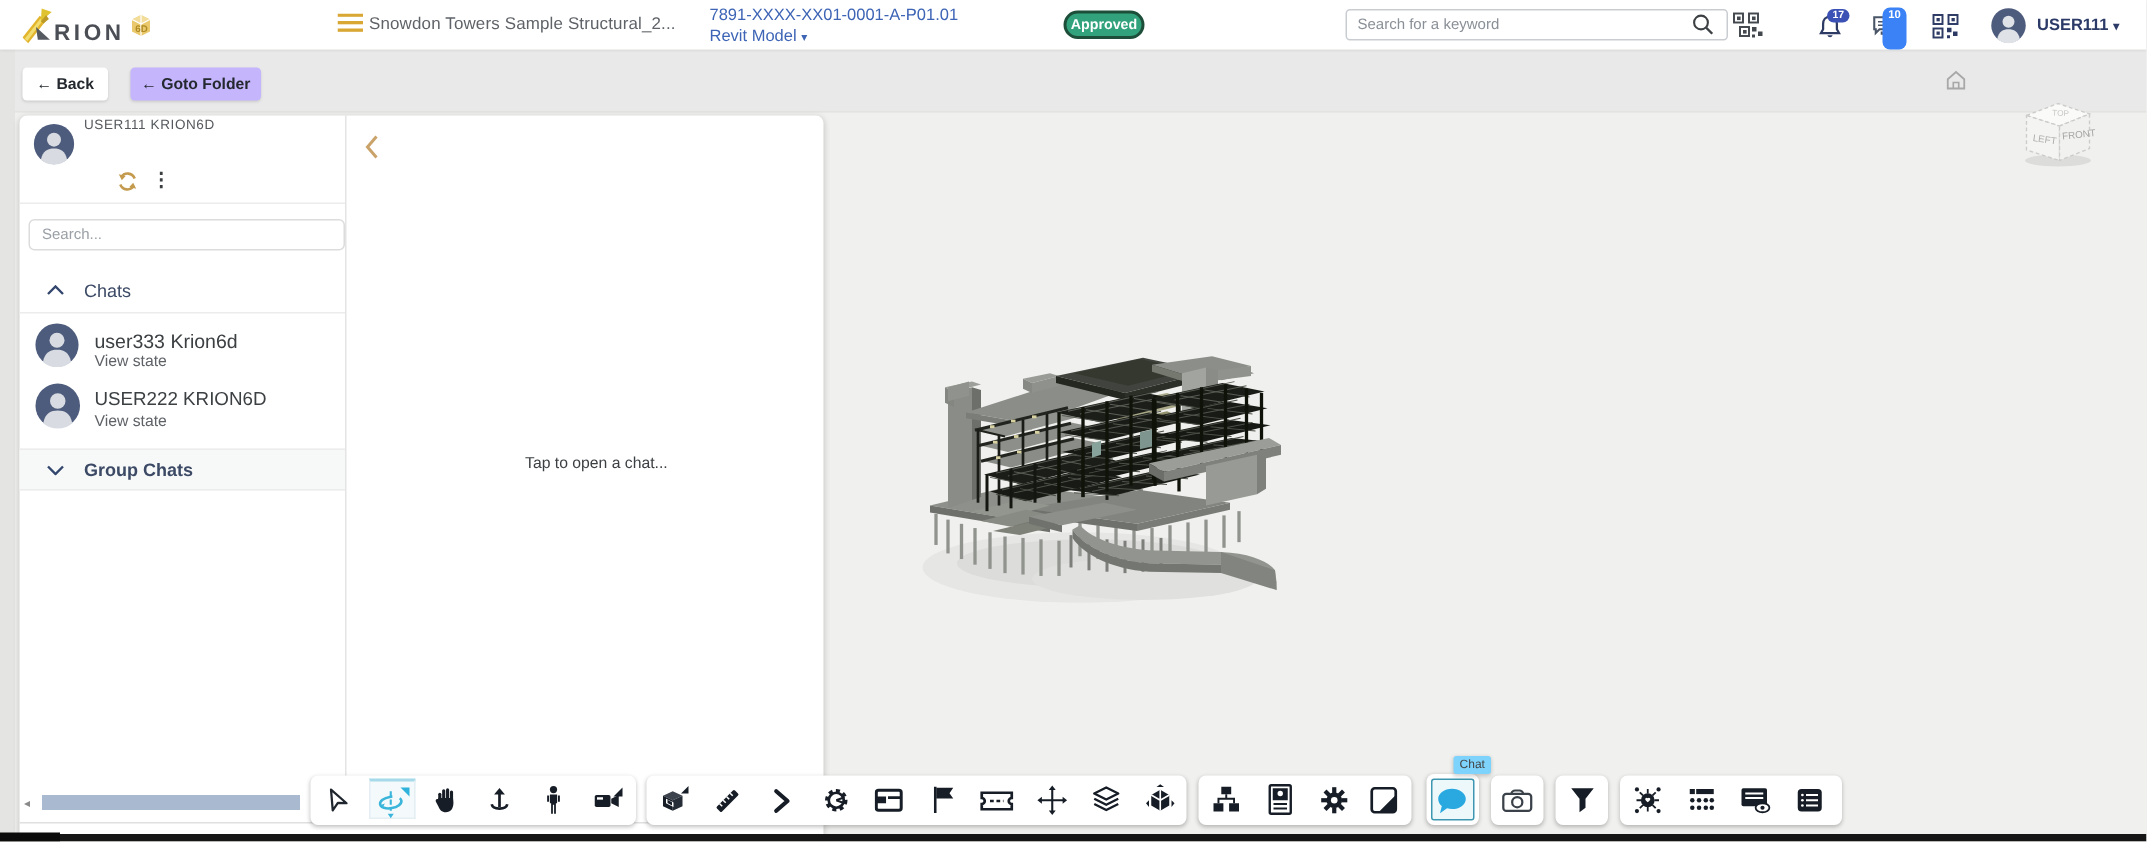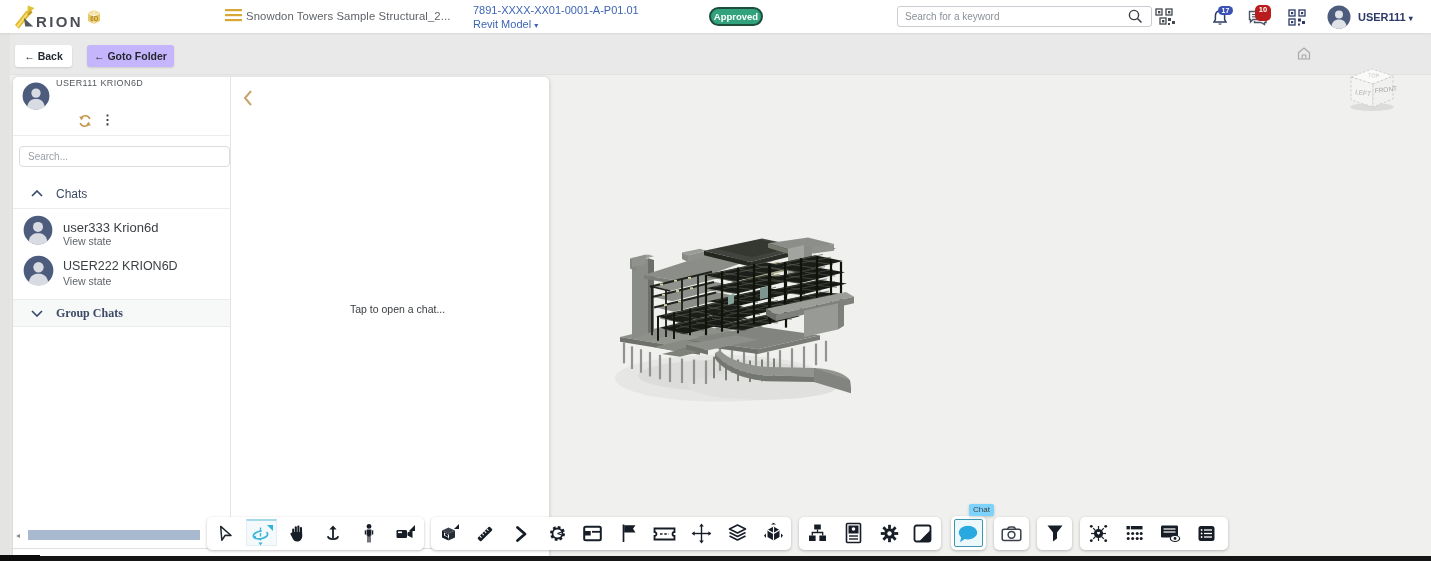--- a/index.html
+++ b/index.html
@@ -71,21 +71,21 @@
   <path d="M6.2 13.5 a1.9 1.9 0 0 0 3.6 0" fill="#2c3a64"></path>
 </svg>
 <div class="abs" style="left:1218px;top:6px;min-width:15px;height:9px;background:#3b51b5;border-radius:5px;color:#fff;font-size:7px;font-weight:bold;text-align:center;line-height:9px;padding:0 1px;">17</div>
 
 <svg class="abs" style="left:1248px;top:10px;" width="20" height="17" viewBox="0 0 20 17">
   <path d="M1.5 1.5 L12.5 1.5 L12.5 9.5 L5 9.5 L2.5 12 L2.5 9.5 L1.5 9.5 Z" fill="none" stroke="#4a5668" stroke-width="1.4"></path>
   <path d="M14.5 5 L18 5 L18 12.5 L16.5 12.5 L16.5 14.5 L13 12.5 L6.5 12.5 L6.5 11" fill="none" stroke="#4a5668" stroke-width="1.4"></path>
   <line x1="4" y1="4.5" x2="9" y2="4.5" stroke="#4a5668" stroke-width="1.1"></line>
   <line x1="4" y1="6.8" x2="8" y2="6.8" stroke="#4a5668" stroke-width="1.1"></line>
 </svg>
-<div class="abs" style="left:1255px;top:5px;min-width:16px;height:16px;background:#b91c1c;border-radius:5px;color:#fff;font-size:7.5px;font-weight:bold;text-align:center;line-height:10px;padding:0 1px;">10</div>
+<div class="abs" style="left:1255px;top:5px;min-width:16px;height:28px;background:#3b82f6;border-radius:5px;color:#fff;font-size:7.5px;font-weight:bold;text-align:center;line-height:10px;padding:0 1px;">10</div>
 
 <svg class="abs" style="left:1288px;top:9px;" width="18" height="17" viewBox="0 0 18 17">
   <g fill="none" stroke="#2c3a64" stroke-width="1.3">
     <rect x="1" y="1" width="6" height="6"></rect>
     <rect x="11" y="1" width="6" height="6"></rect>
     <rect x="1" y="10" width="6" height="6"></rect>
   </g>
   <g fill="#2c3a64">
     <rect x="3" y="3" width="2.2" height="2.2"></rect>
       <rect x="13" y="3" width="2.2" height="2.2"></rect>
@@ -412,21 +412,21 @@
   <circle cx="12" cy="9.5" r="4" fill="#d8dce2"></circle>
   <path d="M4.5 21 C5.5 15.8 8.5 14.5 12 14.5 C15.5 14.5 18.5 15.8 19.5 21 A 11.5 11.5 0 0 1 4.5 21 Z" fill="#d8dce2"></path>
 </svg>
 <div class="abs" style="left:63px;top:259px;font-size:12.5px;color:#3c4043;">USER222 KRION6D</div>
 <div class="abs" style="left:63px;top:275px;font-size:10.5px;color:#5f6368;">View state</div>
 
 <div class="abs" style="left:13px;top:299px;width:217px;height:28px;background:#f7f8f8;border-top:1px solid #ececec;border-bottom:1px solid #ececec;"></div>
 <svg class="abs" style="left:31px;top:310px;" width="12" height="7" viewBox="0 0 12 7">
   <polyline points="1,1 6,6 11,1" fill="none" stroke="#33466e" stroke-width="1.6"></polyline>
 </svg>
-<div class="abs" style="left:56px;top:306px;font-size:12px;font-weight:bold;color:#3c4a66;font-family:Liberation Serif, serif;">Group Chats</div>
+<div class="abs" style="left:56px;top:306px;font-size:12px;font-weight:bold;color:#3c4a66;">Group Chats</div>
 
 <div class="abs" style="left:16px;top:531px;font-size:8px;color:#8a8a8a;">◂</div>
 <div class="abs" style="left:28px;top:530px;width:172px;height:10px;background:#a9b9cf;"></div>
 
 <svg class="abs" style="left:243px;top:90px;" width="10" height="16" viewBox="0 0 10 16">
   <polyline points="8,1 2,8 8,15" fill="none" stroke="#c9a36a" stroke-width="2"></polyline>
 </svg>
 <div class="abs" style="left:350px;top:303px;font-size:10.5px;color:#3c4043;">Tap to open a chat...</div>
 
 <div class="abs" style="left:207px;top:517px;width:217px;height:33px;background:#fff;border-radius:5px;box-shadow:0 1px 3px rgba(0,0,0,0.25);"></div>

